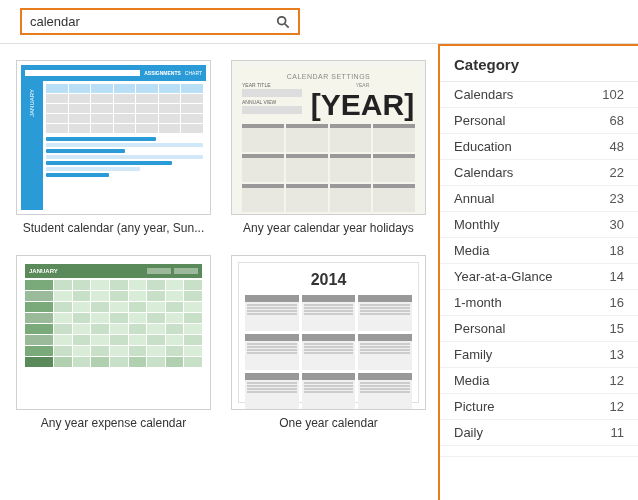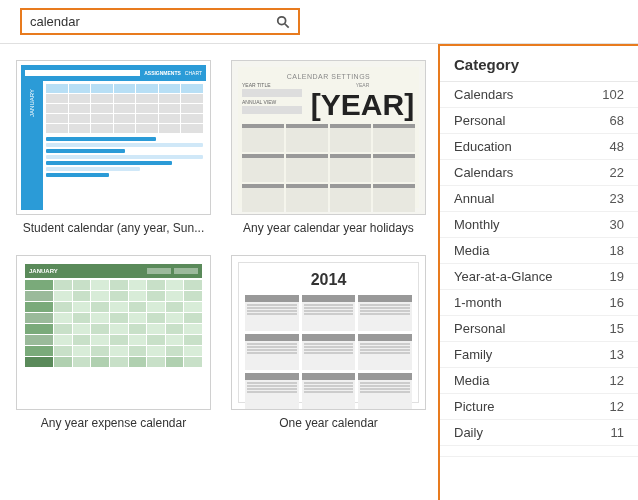--- a/index.html
+++ b/index.html
@@ -599,21 +599,21 @@
         <div class="category-item">
           <span class="category-name">Monthly</span>
           <span class="category-count">30</span>
         </div>
         <div class="category-item">
           <span class="category-name">Media</span>
           <span class="category-count">18</span>
         </div>
         <div class="category-item">
           <span class="category-name">Year-at-a-Glance</span>
-          <span class="category-count">19</span>
+          <span class="category-count">14</span>
         </div>
         <div class="category-item">
           <span class="category-name">1-month</span>
           <span class="category-count">16</span>
         </div>
         <div class="category-item">
           <span class="category-name">Personal</span>
           <span class="category-count">15</span>
         </div>
         <div class="category-item">

